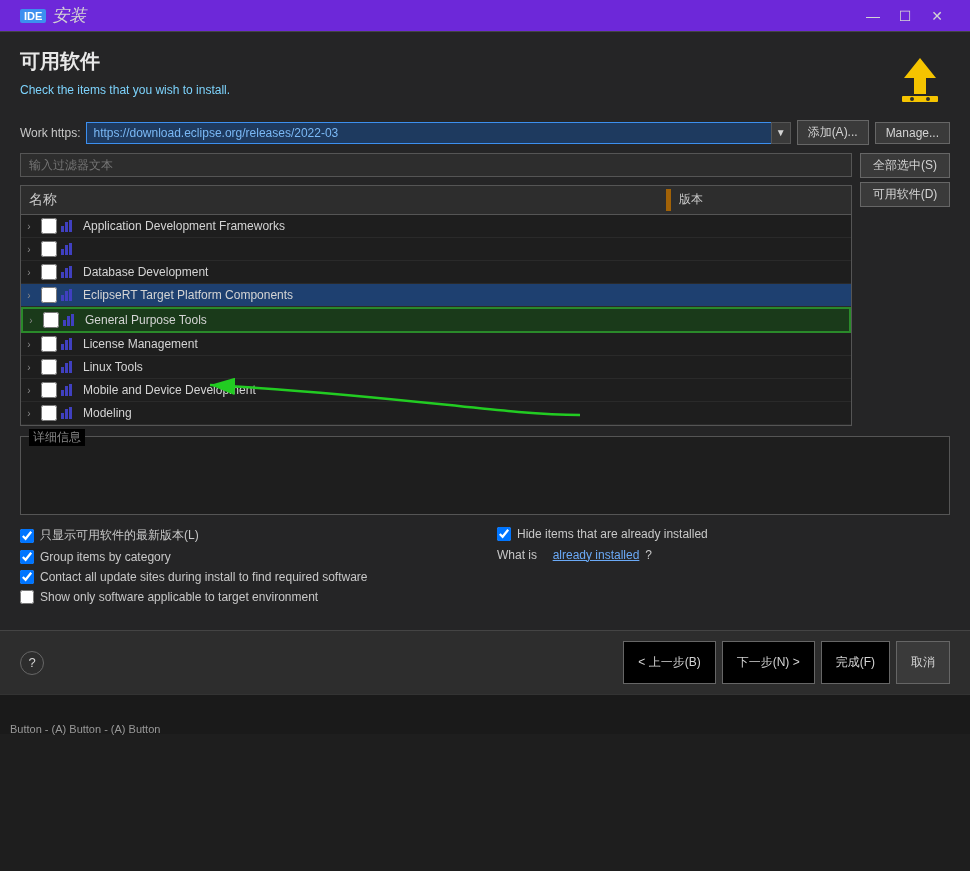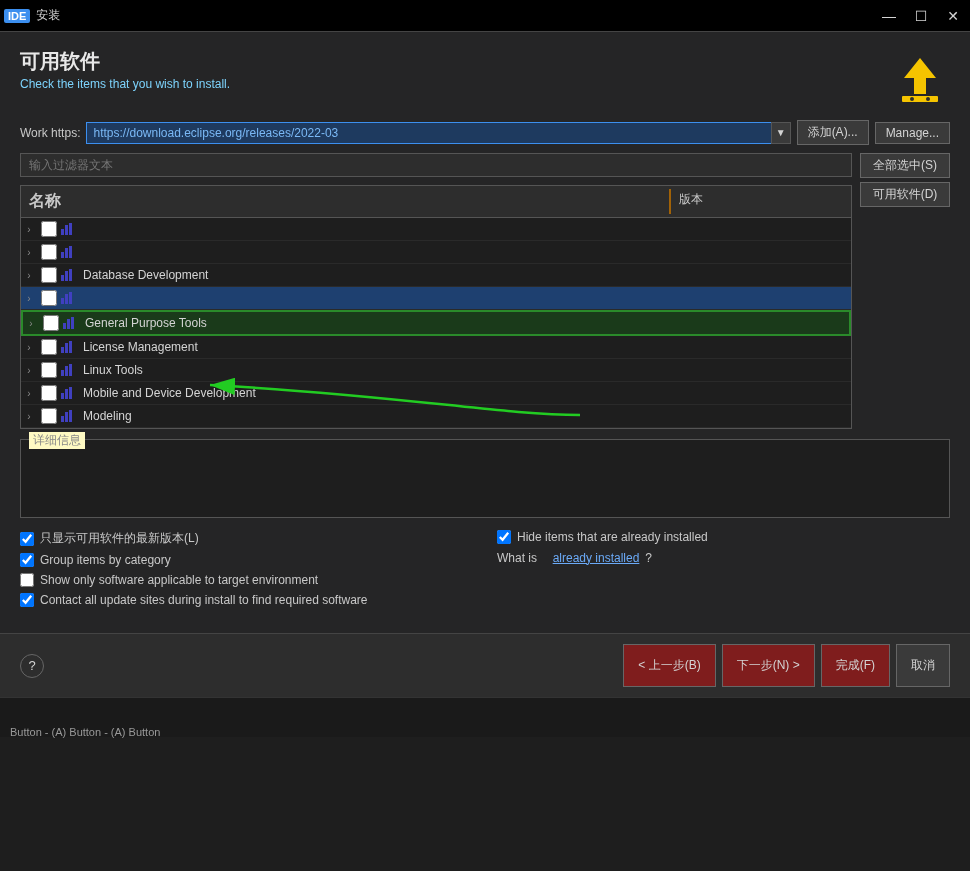--- a/index.html
+++ b/index.html
@@ -7,41 +7,42 @@
       background: #1e1e1e;
       font-family: 'Microsoft YaHei', 'SimHei', sans-serif;
       font-size: 13px;
       color: #d4d4d4;
       width: 970px;
       min-height: 871px;
     }
 
     
     .title-bar {
-      background: #000000;
+      background: #6d28d9;
       display: flex;
       align-items: center;
       height: 32px;
-      padding: 0 4px;
+      padding: 0 20px;
       border-bottom: 1px solid #444;
       user-select: none;
     }
     .title-bar-ide {
       background: #3c8fef;
       color: #fff;
       font-size: 11px;
       font-weight: bold;
       padding: 1px 4px;
       margin-right: 6px;
       border-radius: 2px;
     }
     .title-bar-text {
       flex: 1;
-      font-size: 12px;
-      color: #d4d4d4;
+      font-size: 17px;
+      color: #d4d4d4;
+      font-style: italic;
     }
     .title-bar-controls {
       display: flex;
       gap: 6px;
     }
     .title-bar-btn {
       width: 26px;
       height: 22px;
       background: transparent;
       border: none;
@@ -64,21 +65,21 @@
     .dialog-header {
       display: flex;
       align-items: flex-start;
       margin-bottom: 12px;
     }
     .dialog-header-text { flex: 1; }
     .dialog-title {
       font-size: 20px;
       font-weight: bold;
       color: #e8e8e8;
-      margin-bottom: 2px;
+      margin-bottom: 8px;
     }
     .dialog-subtitle {
       font-size: 12px;
       color: #7dd3fc;
     }
     .download-icon {
       width: 60px;
       height: 60px;
       display: flex;
       align-items: center;
@@ -166,24 +167,23 @@
     
     .table-header {
       display: flex;
       background: #2d2d2d;
       border-bottom: 1px solid #555;
       padding: 3px 0;
     }
     .col-name {
       flex: 1;
       padding: 2px 8px;
-      font-size: 16px;
+      font-size: 14px;
       color: #c8c8c8;
-      border-right: 2px solid #a16207;
-      font-weight: bold;
+      border-right: 5px solid #a16207;
     }
     .col-version {
       width: 180px;
       padding: 2px 8px;
       font-size: 12px;
       color: #c8c8c8;
     }
 
     
     .list-item {
@@ -251,21 +251,21 @@
     
     .details-section {
       border: 1px solid #555;
       margin-bottom: 12px;
       background: #1e1e1e;
     }
     .details-label {
       position: relative;
       top: -8px;
       left: 8px;
-      background: #fef9c3;
+      background: #000000;
       padding: 0 4px;
       font-size: 12px;
       color: #888;
       display: inline-block;
     }
     .details-content {
       min-height: 60px;
       padding: 4px 8px;
     }
 
@@ -322,21 +322,21 @@
       cursor: pointer;
       display: flex;
       align-items: center;
       justify-content: center;
     }
     .footer-right {
       display: flex;
       gap: 6px;
     }
     .btn-nav {
-      background: #7f1d1d;
+      background: #000000;
       border: 1px solid #666;
       color: #d4d4d4;
       padding: 12px 14px;
       cursor: pointer;
       font-size: 12px;
       font-family: inherit;
     }
     .btn-cancel {
       background: #3a3a3a;
       border: 1px solid #666;
@@ -430,20 +430,21 @@
           <div class="list-item">
             <span class="item-expand">›</span>
             <input type="checkbox" class="item-checkbox" style="">
             <span class="item-icon">
               <span class="icon-bars">
                   <span class="icon-bar"></span>
                   <span class="icon-bar"></span>
                   <span class="icon-bar"></span>
                 </span>
             </span>
+            <span class="item-label">Application Development Frameworks</span>
             <span class="item-version"></span>
           </div>
 
           <div class="list-item">
             <span class="item-expand">›</span>
             <input type="checkbox" class="item-checkbox" style="">
             <span class="item-icon">
               <span class="icon-bars">
                   <span class="icon-bar"></span>
                   <span class="icon-bar"></span>
@@ -470,20 +471,21 @@
           <div class="list-item selected">
             <span class="item-expand">›</span>
             <input type="checkbox" class="item-checkbox" style="">
             <span class="item-icon">
               <span class="icon-bars">
                   <span class="icon-bar"></span>
                   <span class="icon-bar"></span>
                   <span class="icon-bar"></span>
                 </span>
             </span>
+            <span class="item-label">EclipseRT Target Platform Components</span>
             <span class="item-version"></span>
           </div>
 
           <div class="list-item" style="background:#1a3a1a; border: 2px solid #2a8a2a;">
             <span class="item-expand">›</span>
             <input type="checkbox" class="item-checkbox" style="">
             <span class="item-icon">
               <span class="icon-bars">
                   <span class="icon-bar"></span>
                   <span class="icon-bar"></span>
@@ -577,26 +579,26 @@
     <div class="options-left">
       <div class="option-row">
         <input type="checkbox" class="option-checkbox" checked="" style="">
         <span class="option-label">只显示可用软件的最新版本(L)</span>
       </div>
       <div class="option-row">
         <input type="checkbox" class="option-checkbox" checked="" style="">
         <span class="option-label">Group items by category</span>
       </div>
       <div class="option-row">
+        <input type="checkbox" class="option-checkbox" checked="" style="">
+        <span class="option-label">Contact all update sites during install to find required software</span>
+      </div>
+      <div class="option-row">
         <input type="checkbox" class="option-checkbox" style="">
         <span class="option-label">Show only software applicable to target environment</span>
-      </div>
-      <div class="option-row">
-        <input type="checkbox" class="option-checkbox" checked="" style="">
-        <span class="option-label">Contact all update sites during install to find required software</span>
       </div>
     </div>
     <div class="options-right">
       <div class="option-row">
         <input type="checkbox" class="option-checkbox" checked="" style="">
         <span class="option-label">Hide items that are already installed</span>
       </div>
       <div class="option-row">
         <span class="option-label">What is</span>
         &nbsp;

